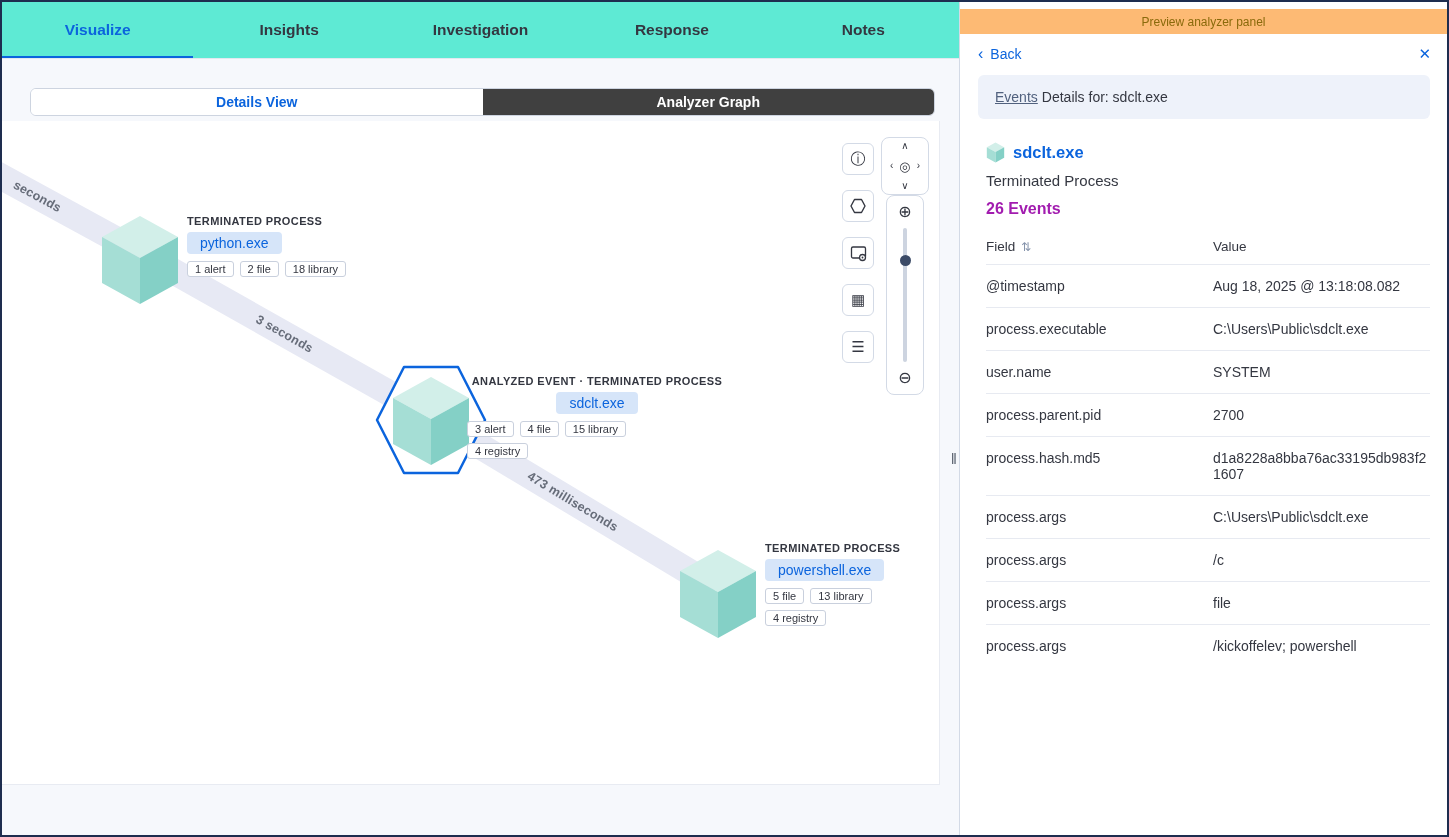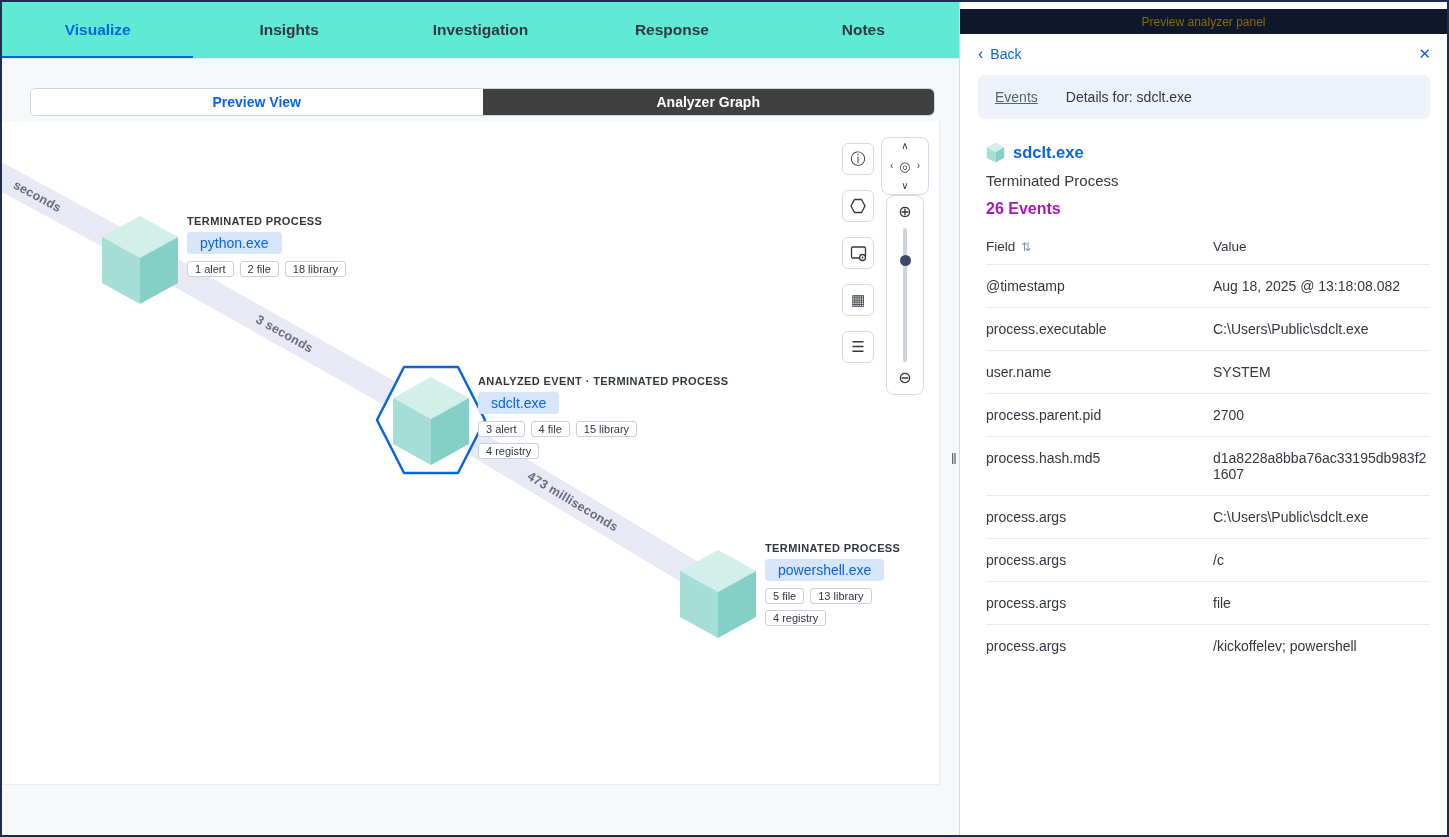--- a/index.html
+++ b/index.html
@@ -42,26 +42,26 @@
   .zoom { position:absolute; left:884px; top:74px; width:38px; height:200px; background:#fff; border:1px solid #d3dae6; border-radius:8px; display:flex; flex-direction:column; align-items:center; padding:8px 0; }
   .zoom-btn { font-size:16px; color:#343741; cursor:pointer; line-height:1; }
   .zoom-track-wrap { flex:1; position:relative; width:100%; margin:8px 0; }
   .zoom-track { position:absolute; left:50%; top:0; bottom:0; width:4px; margin-left:-2px; background:#cdd4e0; border-radius:2px; }
   .zoom-thumb { position:absolute; left:50%; top:20%; width:11px; height:11px; margin-left:-5.5px; border-radius:50%; background:#3b4a66; cursor:pointer; }
 
   .divider-handle { position:absolute; right:2px; top:448px; color:#59616e; font-size:15px; cursor:col-resize; }
 
   
   .right-panel { flex:1; background:#fff; border-left:1px solid #d3dae6; display:flex; flex-direction:column; overflow:hidden; }
-  .banner { margin-top:7px; height:25px; flex:none; background:#0f172a; color:#8a6a0b; font-size:12px; display:flex; align-items:center; justify-content:center; }
+  .banner { margin-top:7px; height:25px; flex:none; background:#fdba74; color:#8a6a0b; font-size:12px; display:flex; align-items:center; justify-content:center; }
   .panel-head { display:flex; justify-content:space-between; align-items:center; padding:11px 16px 8px 18px; }
   .back-link { color:#0b64dd; font-size:14px; font-weight:500; display:flex; gap:7px; align-items:center; cursor:pointer; }
   .back-chevron { font-size:16px; line-height:1; }
   .close-btn { color:#0b64dd; font-size:15px; cursor:pointer; }
-  .crumb-bar { margin:4px 17px 0 18px; background:#eef2fa; border-radius:6px; height:44px; display:flex; align-items:center; padding:0 17px; gap:28px; font-size:14px; flex:none; }
+  .crumb-bar { margin:4px 17px 0 18px; background:#eef2fa; border-radius:6px; height:44px; display:flex; align-items:center; padding:0 17px; gap:4px; font-size:14px; flex:none; }
   .crumb-events { color:#51617e; text-decoration:underline; cursor:pointer; }
   .crumb-details { color:#343741; }
   .node-head { padding:23px 18px 0 26px; }
   .title-row { display:flex; align-items:center; gap:8px; }
   .panel-title { color:#0b64dd; font-size:16.5px; font-weight:700; }
   .panel-subtitle { margin-top:9px; font-size:15px; color:#343741; }
   .events-link { margin-top:11px; font-size:16px; color:#a21caf; font-weight:600; cursor:pointer; }
   .field-table { margin:15px 17px 0 26px; width:calc(100% - 43px); border-collapse:collapse; font-size:14px; }
   .field-table th { text-align:left; font-weight:400; font-size:13.5px; padding:6px 0 10px; color:#343741; }
   .th-inner { display:flex; align-items:center; gap:6px; }
@@ -79,21 +79,21 @@
 
     <div class="tabs-row">
       <div class="tab active">Visualize</div>
       <div class="tab">Insights</div>
       <div class="tab">Investigation</div>
       <div class="tab">Response</div>
       <div class="tab">Notes</div>
     </div>
 
     <div class="toggle">
-      <div class="toggle-btn toggle-session">Preview View</div>
+      <div class="toggle-btn toggle-session">Details View</div>
       <div class="toggle-btn toggle-analyzer">Analyzer Graph</div>
     </div>
 
     <div class="graph">
 
       <div class="edge" style="left:-70px; top:5px; width:240px; transform:rotate(28.6deg);">
         <span class="edge-label">seconds</span>
       </div>
       <div class="edge" style="left:137px; top:118px; width:334px; transform:rotate(29.4deg);">
         <span class="edge-label">3 seconds</span>
@@ -122,21 +122,21 @@
 
       <div class="node-group" style="left:372px; top:237px;">
         <svg class="hexagon" width="114" height="124" viewBox="0 0 114 124">
           <polygon points="3,62 30,9 84,9 111,62 84,115 30,115" fill="#ffffff" stroke="#0b64dd" stroke-width="2.5" stroke-linejoin="round"></polygon>
         </svg>
         <svg class="cube cube-abs" style="left:17px; top:17px;" width="80" height="92" viewBox="0 0 80 92">
           <polygon points="40,2 78,23 40,44 2,23" fill="#d2efe9"></polygon>
           <polygon points="2,23 40,44 40,90 2,69" fill="#a5ded5"></polygon>
           <polygon points="40,44 78,23 78,69 40,90" fill="#84d0c6"></polygon>
         </svg>
-        <div class="node-info" style="left:104px; top:17px;">
+        <div class="node-info" style="left:93px; top:17px;text-align:center;">
           <div class="node-kind">ANALYZED EVENT · TERMINATED PROCESS</div>
           <div class="node-pill">sdclt.exe</div>
           <div class="badges" style="width:175px;">
 
           <span class="badge">3 alert</span>
               <span class="badge">4 file</span>
               <span class="badge">15 library</span>
               <span class="badge">4 registry</span>
             </div>
         </div>

